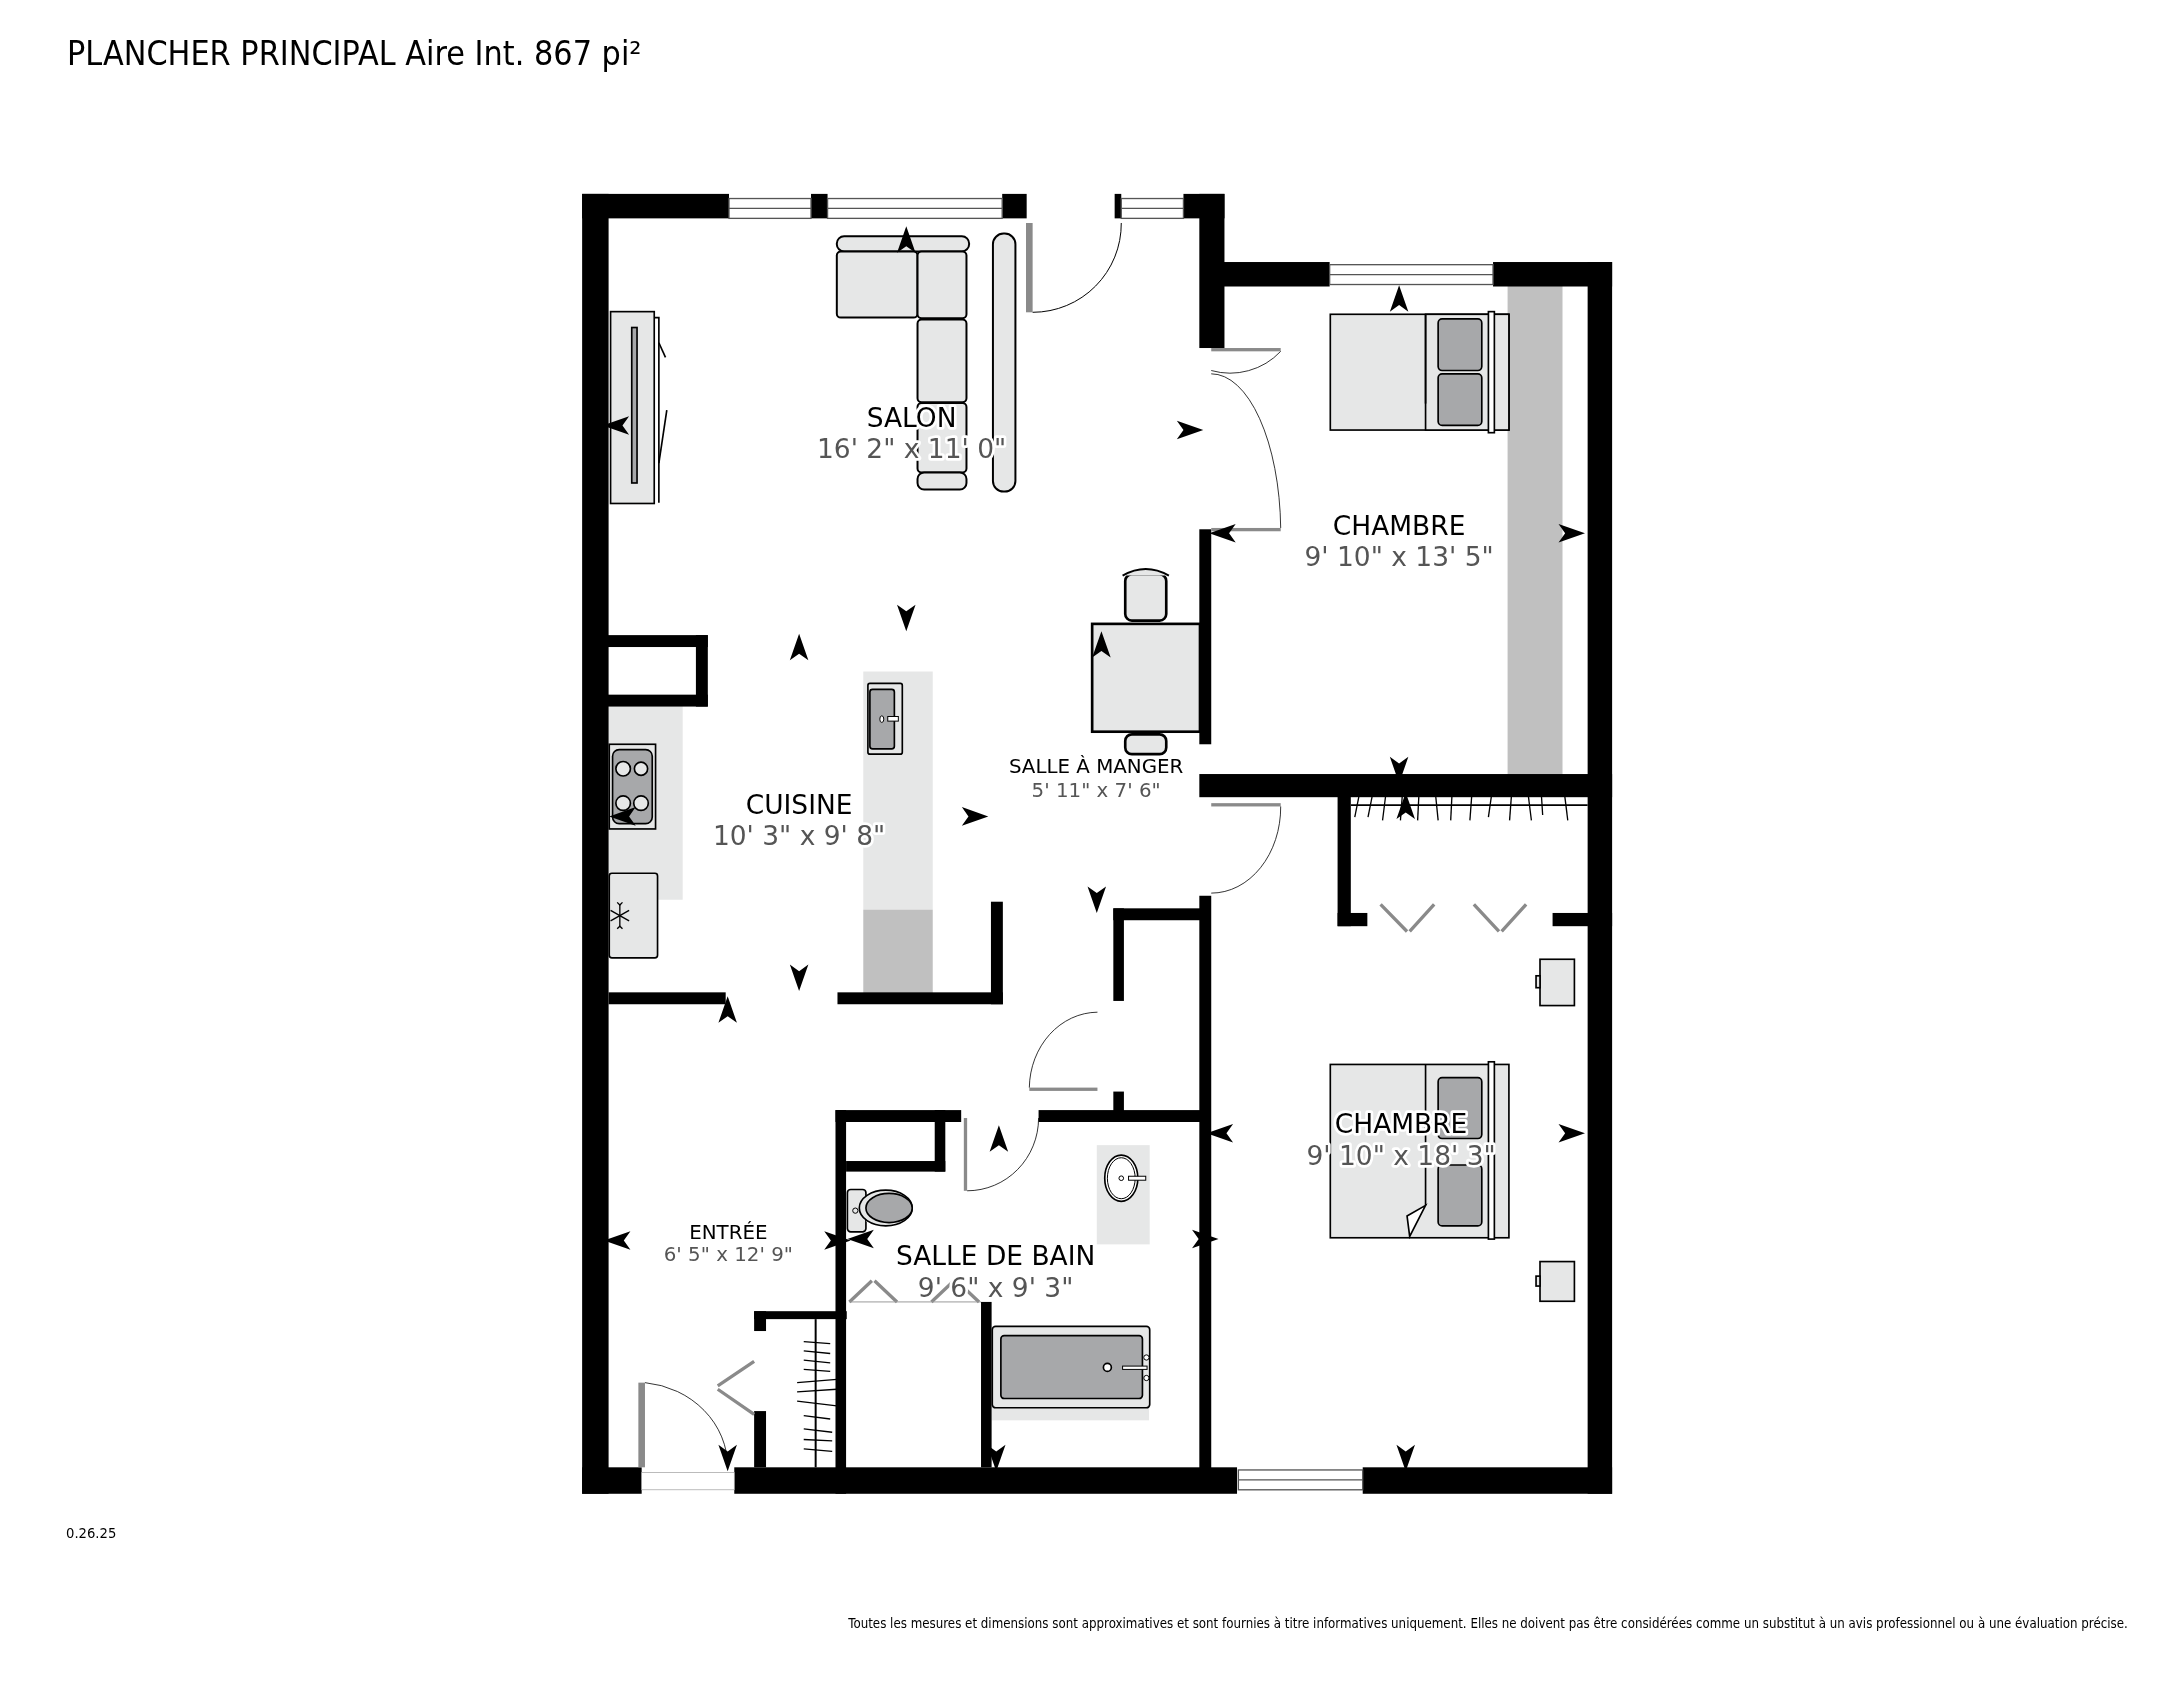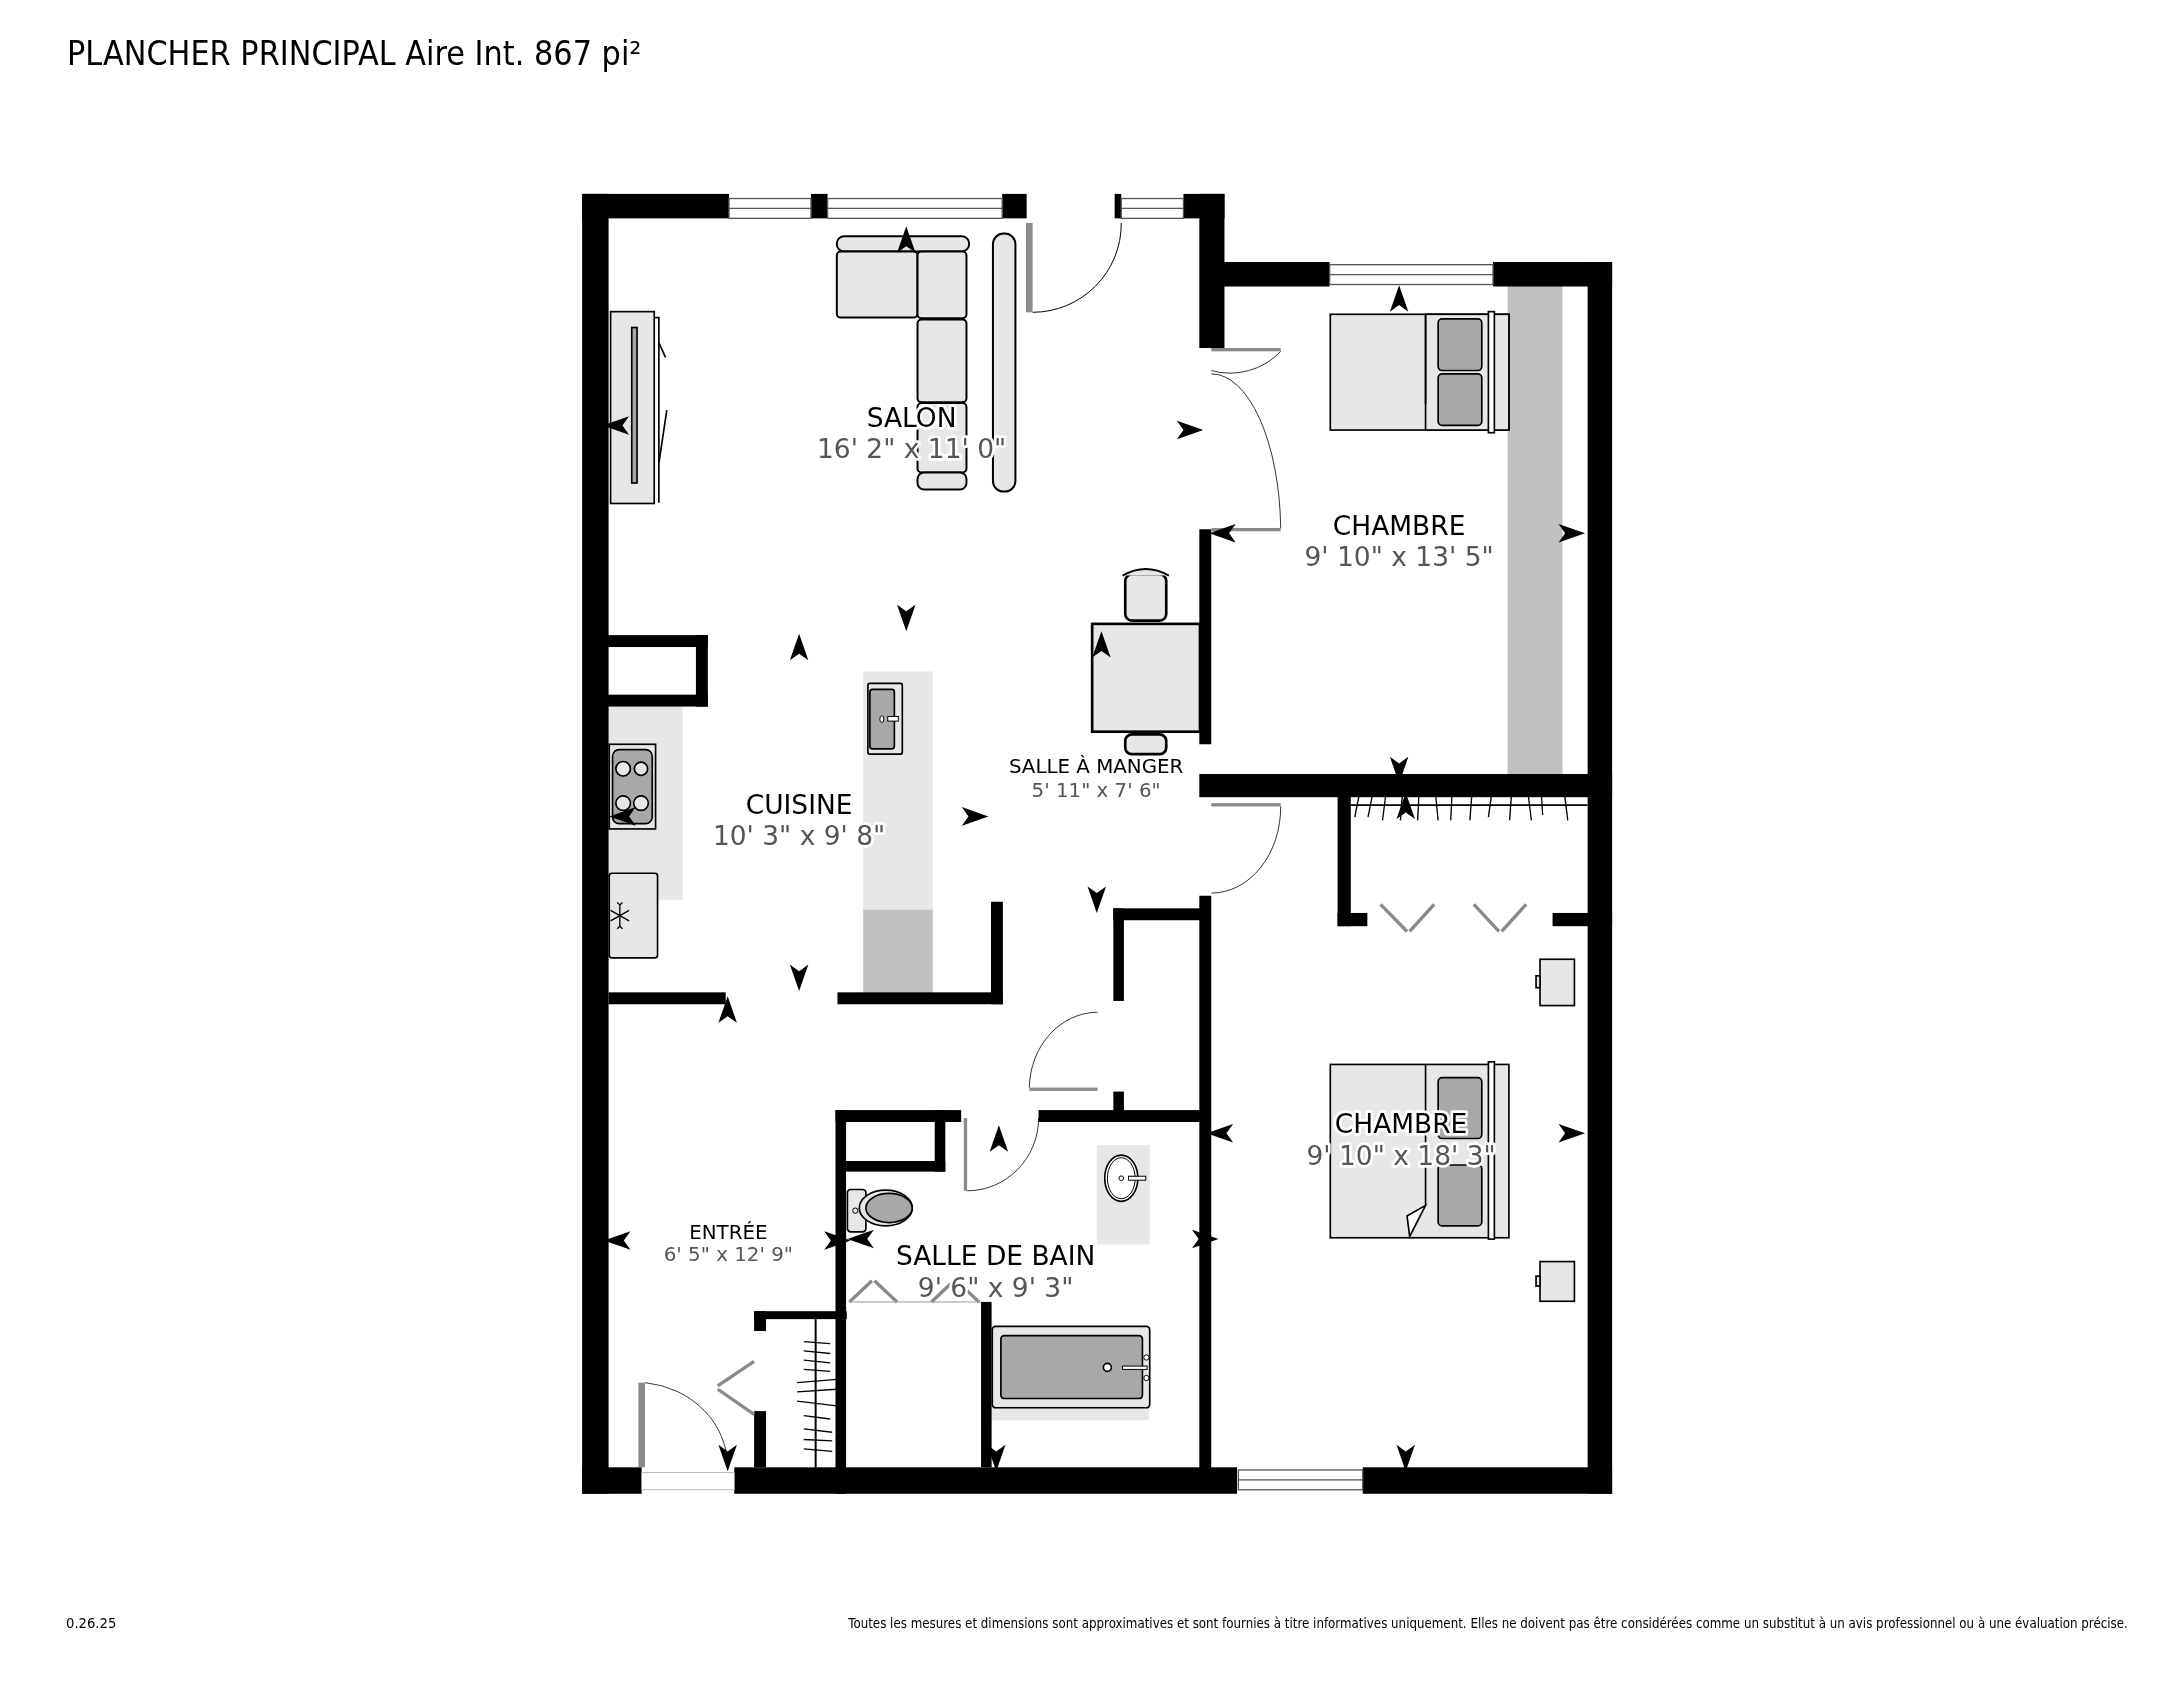--- a/index.html
+++ b/index.html
@@ -1,18 +1,18 @@
 <!DOCTYPE html>
 <html style="font-size:10.6px"><head>
 <meta charset="utf-8">
 <style>
   html, body { margin: 0; padding: 0; background: #ffffff; }
   body { width: 2183px; height: 1687px; position: relative; overflow: hidden; font-family: "DejaVu Sans", sans-serif; }
   .title { position: absolute; left: 67px; top: 34px; font-size: 33px; color: #000; white-space: nowrap; letter-spacing: 0; transform: scaleX(0.92); transform-origin: left top; }
-  .version { position: absolute; left: 66px; top: 1616px; font-size: 13.2px; color: #000; }
+  .version { position: absolute; left: 66px; top: 1526px; font-size: 13.2px; color: #000; }
   .disclaimer { position: absolute; right: 55px; top: 1616px; font-size: 13.2px; color: #000; white-space: nowrap; transform: scaleX(0.9); transform-origin: right top; }
   svg.plan { position: absolute; left: 0; top: 0; width: 2183px; height: 1687px; }
   .rl { font-family: "DejaVu Sans", sans-serif; fill: #000; text-anchor: middle; }
   .rd { font-family: "DejaVu Sans", sans-serif; fill: #555; text-anchor: middle; }
   .halo { paint-order: stroke; stroke: #fff; stroke-width: 8px; stroke-linejoin: round; }
 </style>
 </head>
 <body>
 
 <div class="title">PLANCHER PRINCIPAL Aire Int. 867 pi²</div>

